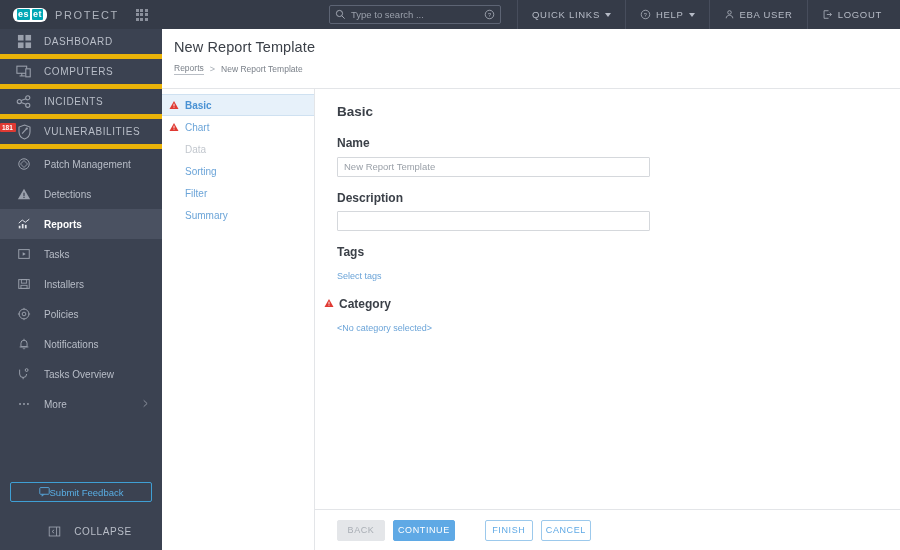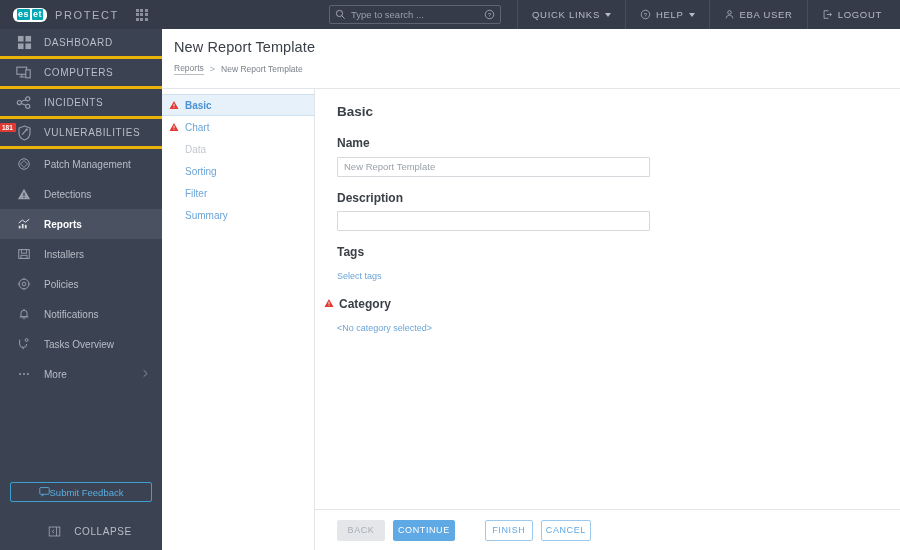--- a/index.html
+++ b/index.html
@@ -82,21 +82,21 @@
     position: relative;
     color: #b9bec8;
   }
   .nav-main { }
   .nav-item {
     display: flex; align-items: center;
     height: 30px; padding-left: 10px;
     font-size: 10px; letter-spacing: .6px;
     color: #b9bec8; cursor: pointer; position: relative;
   }
-  .nav-item.big { height: 30px; border-bottom: 3px solid #eab308; }
+  .nav-item.big { height: 30px; border-bottom: 5px solid #eab308; }
   .nav-item.active { background: #4a5161; color: #ffffff; font-weight: bold; letter-spacing: 0; }
   .nav-item .ico {
     width: 28px; min-width: 28px; display: flex; align-items: center; justify-content: center;
     color: #9aa0ac;
   }
   .nav-item.active .ico { color: #e4e7ec; }
   .nav-item .lbl { padding-left: 6px; }
   .nav-item.sub { font-size: 10px; letter-spacing: 0; }
   .nav-item.sub .lbl { color: #b9bec8; }
   .nav-item.active .lbl { color: #ffffff; }
@@ -348,20 +348,29 @@
             <svg width="14" height="14" viewBox="0 0 16 16">
               <rect x="2" y="10" width="2" height="3" fill="#e4e7ec"></rect>
               <rect x="5.5" y="8" width="2" height="5" fill="#e4e7ec"></rect>
               <rect x="9" y="9" width="2" height="4" fill="#e4e7ec"></rect>
               <polyline points="2,7 6,3.5 9.5,6 14,2.5" fill="none" stroke="#e4e7ec" stroke-width="1.1"></polyline>
             </svg>
           </span>
           <span class="lbl">Reports</span>
         </div>
 
+        <div class="nav-item sub">
+          <span class="ico">
+            <svg width="14" height="14" viewBox="0 0 16 16">
+              <rect x="2" y="3" width="12" height="10" fill="none" stroke="#9aa0ac" stroke-width="1.1"></rect>
+              <path d="M6.5 6 10 8l-3.5 2z" fill="#9aa0ac"></path>
+            </svg>
+          </span>
+          <span class="lbl">Tasks</span>
+        </div>
 
         <div class="nav-item sub">
           <span class="ico">
             <svg width="14" height="14" viewBox="0 0 16 16">
               <rect x="2" y="3" width="12" height="10" fill="none" stroke="#9aa0ac" stroke-width="1.1"></rect>
               <rect x="5" y="3" width="6" height="4" fill="none" stroke="#9aa0ac" stroke-width="1"></rect>
               <rect x="4.5" y="9.5" width="7" height="3.5" fill="none" stroke="#9aa0ac" stroke-width="1"></rect>
             </svg>
           </span>
           <span class="lbl">Installers</span>

